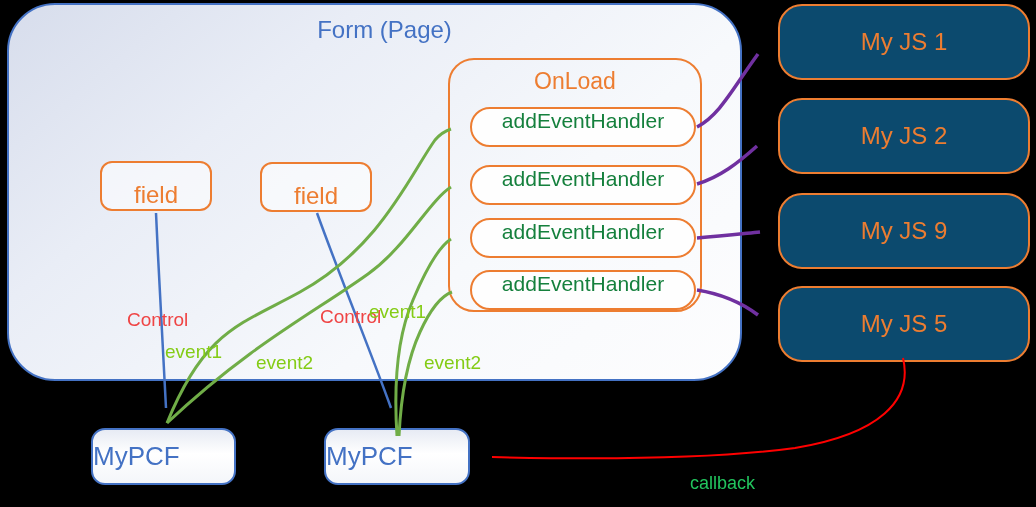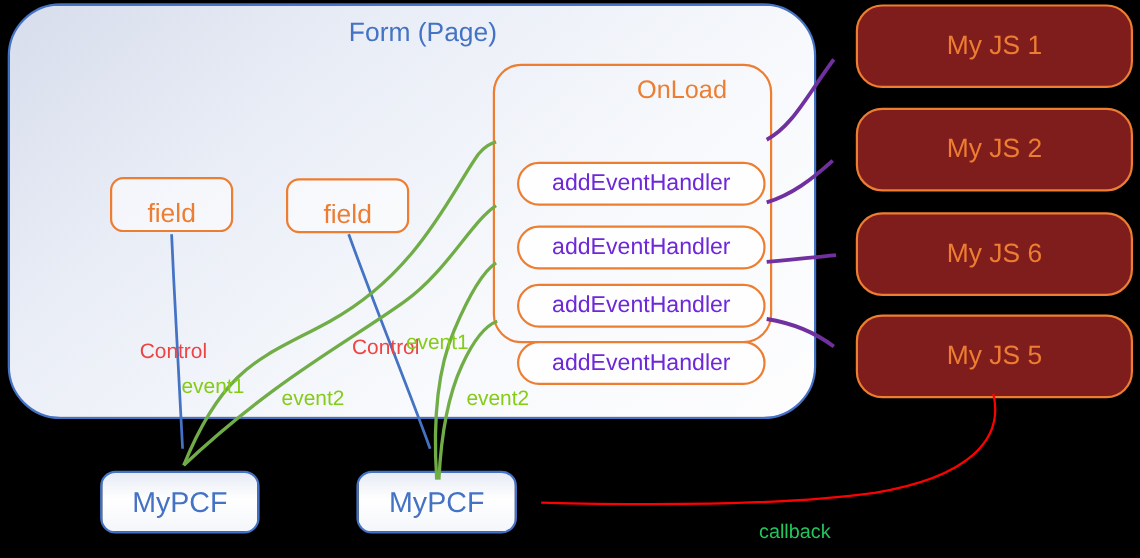--- a/index.html
+++ b/index.html
@@ -25,41 +25,40 @@
     color:#ED7D31;font-size:24px;display:flex;align-items:flex-end;justify-content:center;
     z-index:2;
   }
   .f1{left:100px;top:161px;width:112px;height:50px;}
   .f2{left:260px;top:162px;width:112px;height:50px;}
   .onload{
     left:448px;top:58px;width:254px;height:254px;
     border:2.5px solid #ED7D31;border-radius:26px;background:transparent;z-index:2;
   }
   .onload-title{
-    left:448px;top:68px;width:254px;text-align:center;color:#ED7D31;font-size:23px;z-index:3;margin-left:45px;
+    left:448px;top:68px;width:254px;text-align:center;color:#ED7D31;font-size:23px;z-index:3;
   }
   .pill{
     left:470px;width:226px;height:40px;
     border:2.5px solid #ED7D31;border-radius:20px;background:#fefefe;
-    color:#6d28d9;font-size:21px;display:flex;align-items:center;justify-content:center;
+    color:#15803d;font-size:21px;display:flex;justify-content:center;
     z-index:3;
-    margin-top:40px;
   }
   .p1{top:107px}.p2{top:165px}.p3{top:218px}.p4{top:270px}
   .jsbox{
     left:778px;width:252px;height:76px;
-    border:2px solid #ED7D31;border-radius:24px;background:#7f1d1d;
+    border:2px solid #ED7D31;border-radius:24px;background:#0c4a6e;
     color:#ED7D31;font-size:24px;display:flex;align-items:center;justify-content:center;
     z-index:3;
   }
   .j1{top:4px}.j2{top:98px}.j3{top:193px}.j4{top:286px}
   .pcf{
     border:2.5px solid #4472C4;border-radius:14px;
     background:linear-gradient(180deg,#e7ebf4 0%,#ffffff 45%,#f4f6fa 100%);
-    color:#4472C4;font-size:26px;display:flex;align-items:center;justify-content:center;
+    color:#4472C4;font-size:26px;display:flex;align-items:center;justify-content:flex-start;
     z-index:3;
   }
   .pcf1{left:91px;top:428px;width:145px;height:57px;}
   .pcf2{left:324px;top:428px;width:146px;height:57px;}
   
   .lbl{z-index:6;font-size:19px;white-space:nowrap;}
   .lbl-blue{color:#ef4444;}
   .lbl-green{color:#84cc16;}
   .lbl-cb{color:#22c55e;font-size:18px;}
   .ctl1{left:127px;top:309px;}
@@ -106,21 +105,21 @@
     <span>addEventHandler</span>
   </div>
 
   <div class="abs jsbox j1">
     <span>My JS 1</span>
   </div>
   <div class="abs jsbox j2">
     <span>My JS 2</span>
   </div>
   <div class="abs jsbox j3">
-    <span>My JS 6</span>
+    <span>My JS 9</span>
   </div>
   <div class="abs jsbox j4">
     <span>My JS 5</span>
   </div>
 
   <div class="abs pcf pcf1">
     <span>MyPCF</span>
   </div>
   <div class="abs pcf pcf2">
     <span>MyPCF</span>

